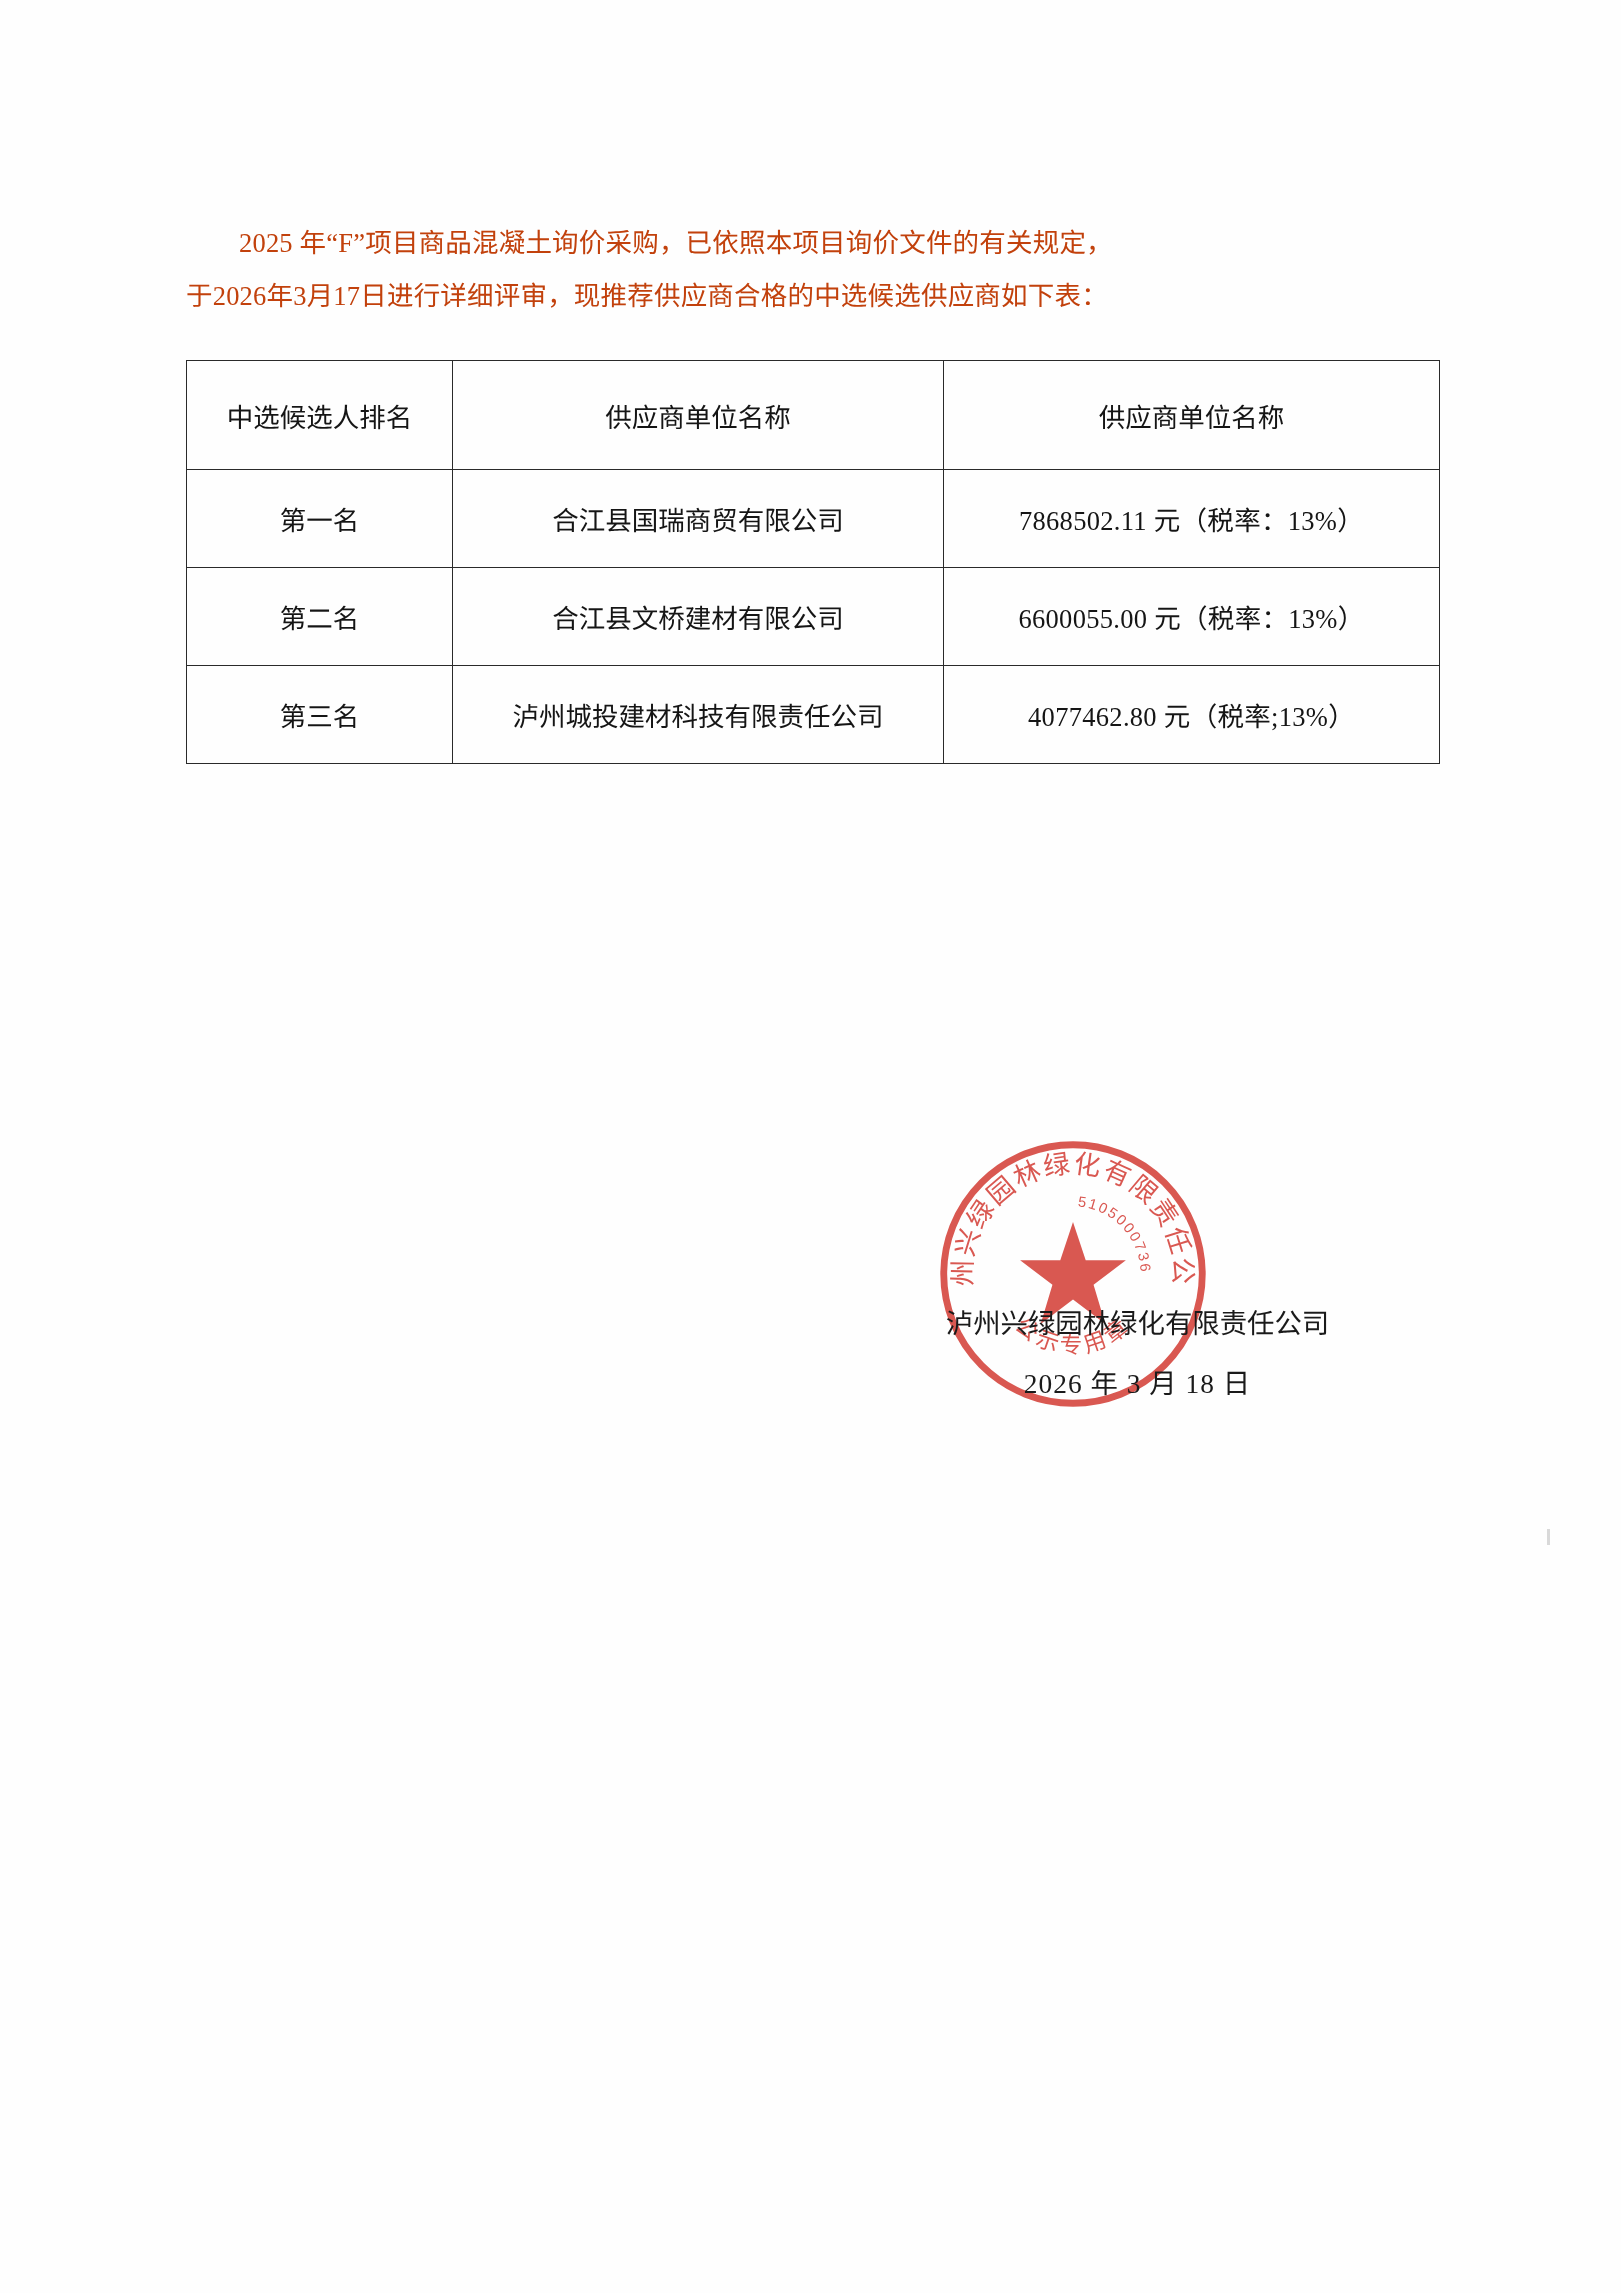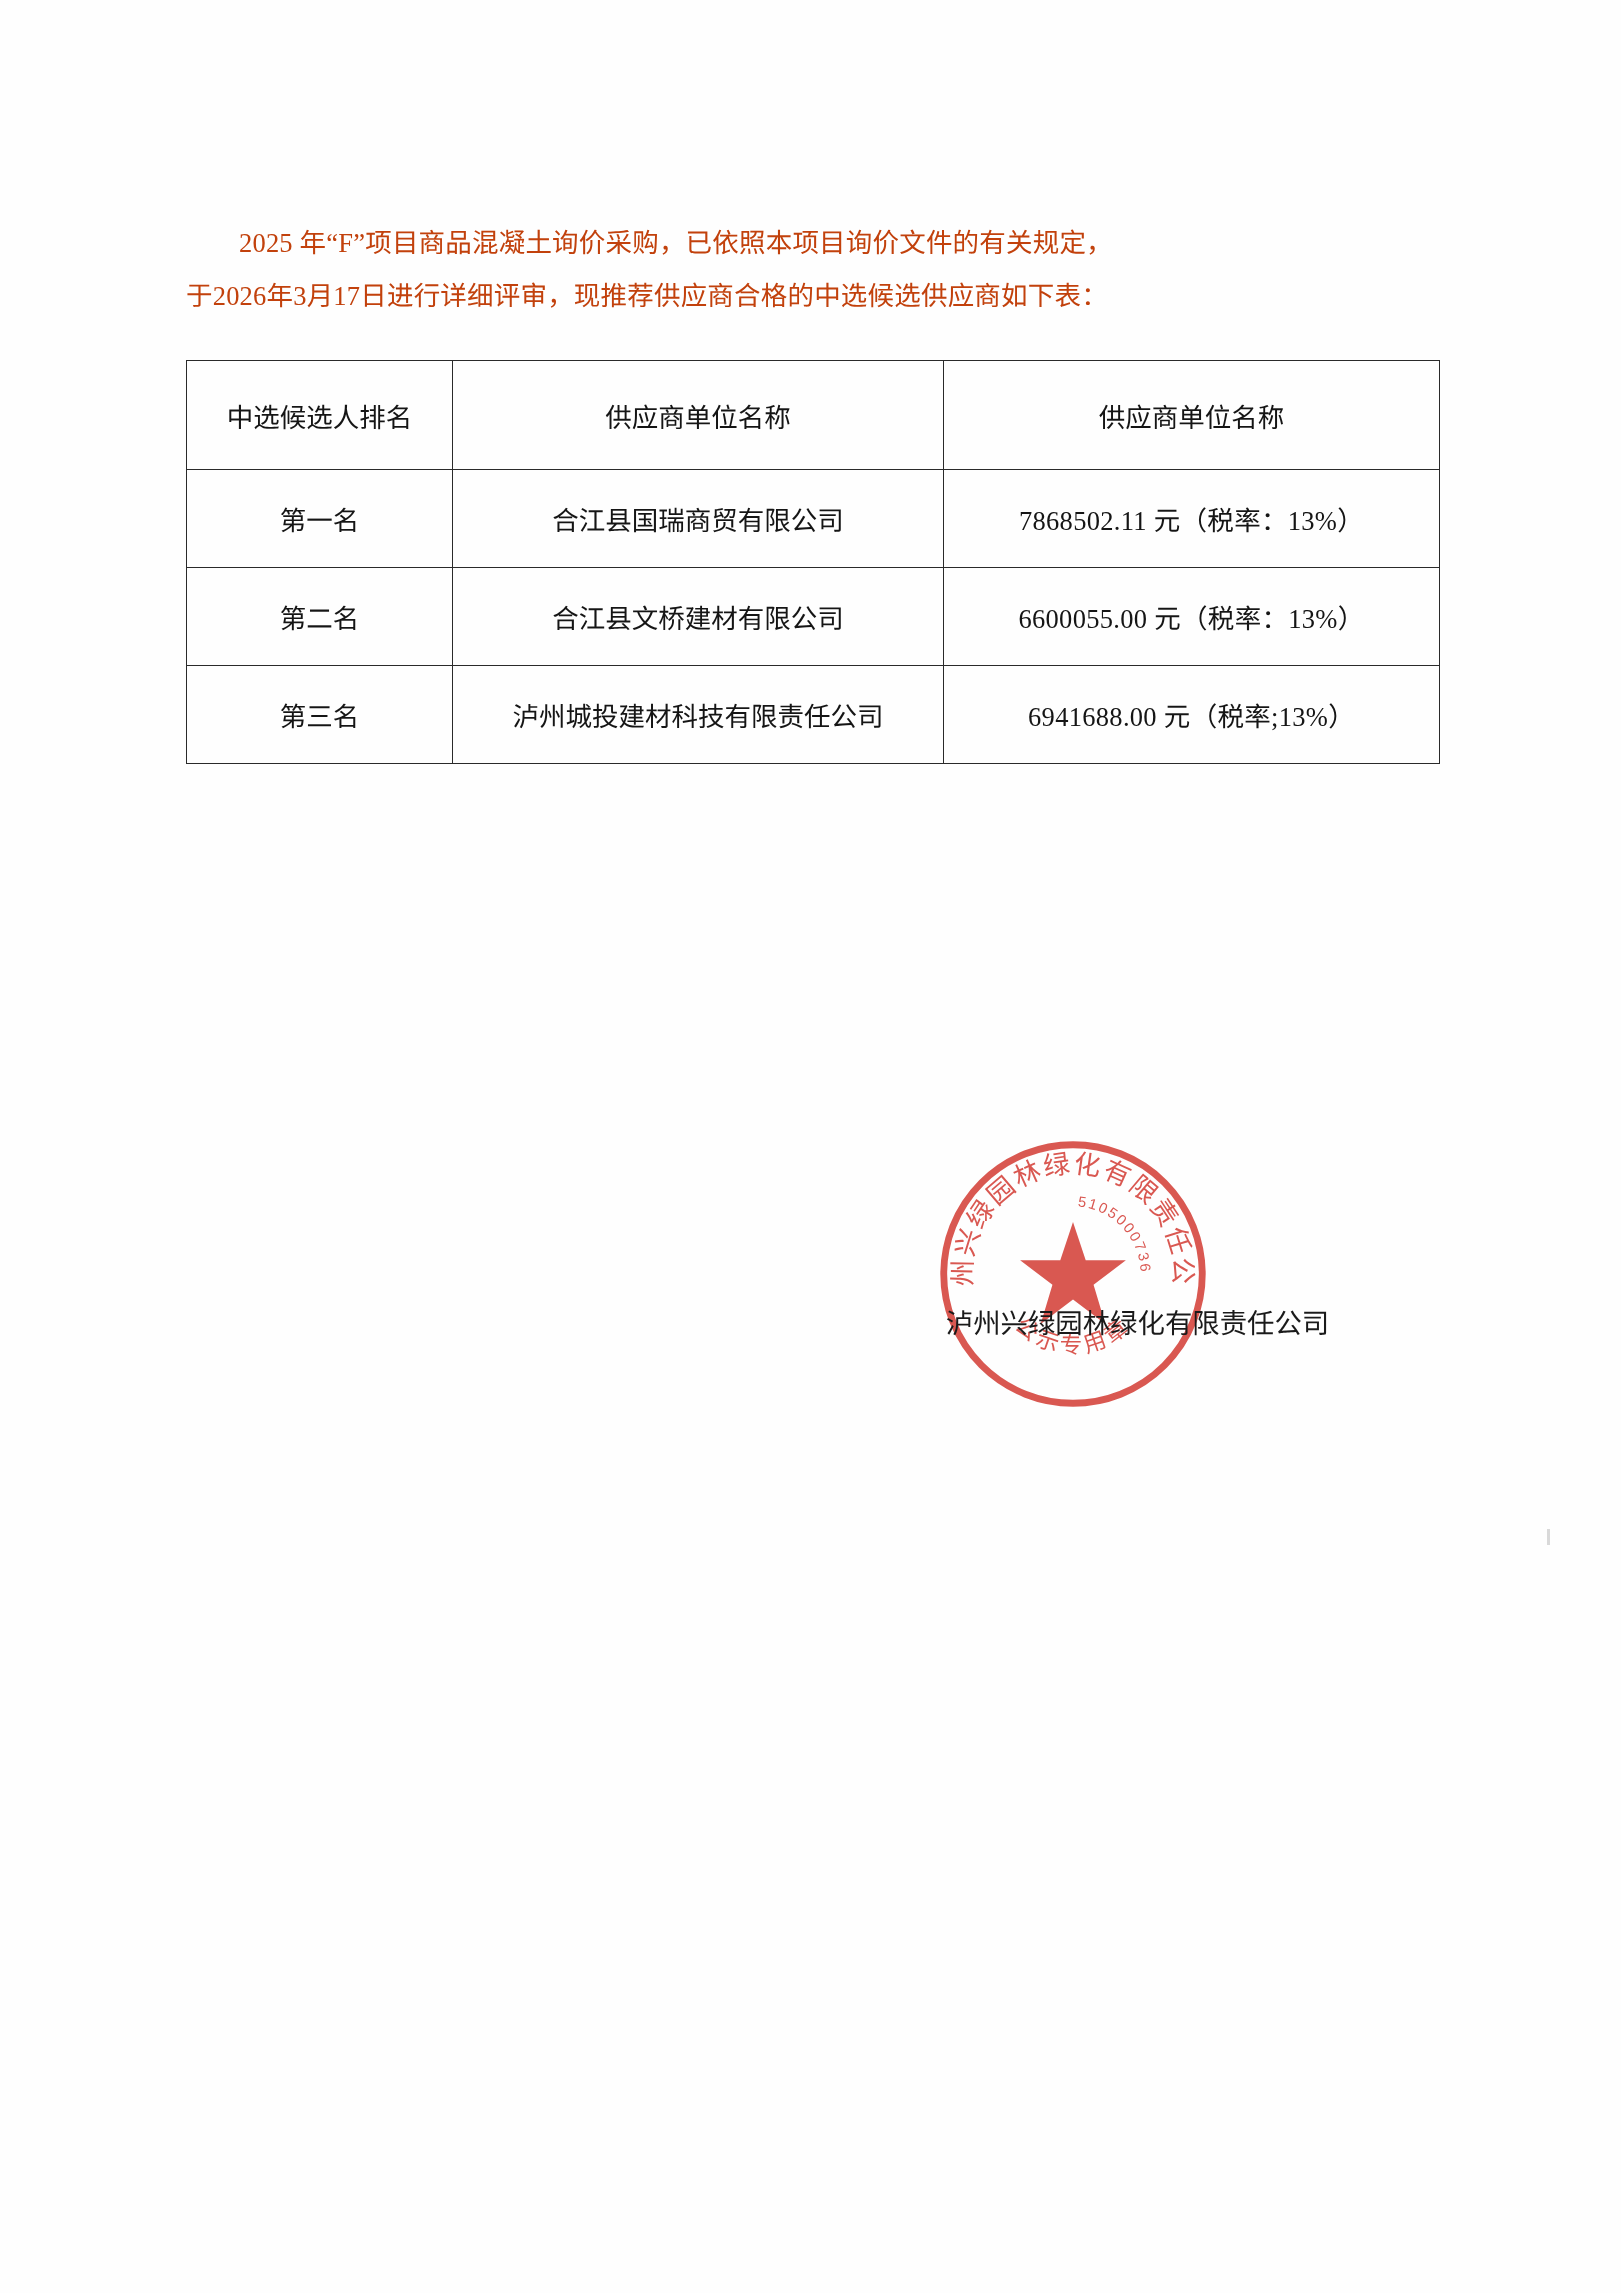--- a/index.html
+++ b/index.html
@@ -154,21 +154,21 @@
           <td class="col-price price-cell">7868502.11 元（税率：13%）</td>
         </tr>
         <tr>
           <td class="col-rank">第二名</td>
           <td class="col-name">合江县文桥建材有限公司</td>
           <td class="col-price price-cell">6600055.00 元（税率：13%）</td>
         </tr>
         <tr>
           <td class="col-rank">第三名</td>
           <td class="col-name">泸州城投建材科技有限责任公司</td>
-          <td class="col-price price-cell">6941688.00 元（税率;13%）</td>
+          <td class="col-price price-cell">4077462.80 元（税率;13%）</td>
         </tr>
       </tbody>
     </table>
 
   </div>
 
   <div class="seal">
     <svg width="284" height="284" viewBox="0 0 290 290" xmlns="http://www.w3.org/2000/svg">
       <defs>
         <path id="arcTop" d="M 42,145 A 103,103 0 0 1 248,145" fill="none"></path>
@@ -186,18 +186,19 @@
         <text font-size="15" font-family="'Liberation Sans', sans-serif" letter-spacing="2">
           <textPath href="#arcCode" startOffset="76%" text-anchor="middle">5105000736</textPath>
         </text>
         <polygon points="145,92 158,131 199,131 166,156 178,196 145,171 112,196 124,156 91,131 132,131" fill="#d2342c"></polygon>
       </g>
     </svg>
   </div>
 
   <div class="signature">
     <span class="org">泸州兴绿园林绿化有限责任公司</span>
+    <span class="date">2026 年 3 月 18 日</span>
   </div>
 
   <div class="faint-mark"></div>
 
 </div>
 
 
 </body></html>

